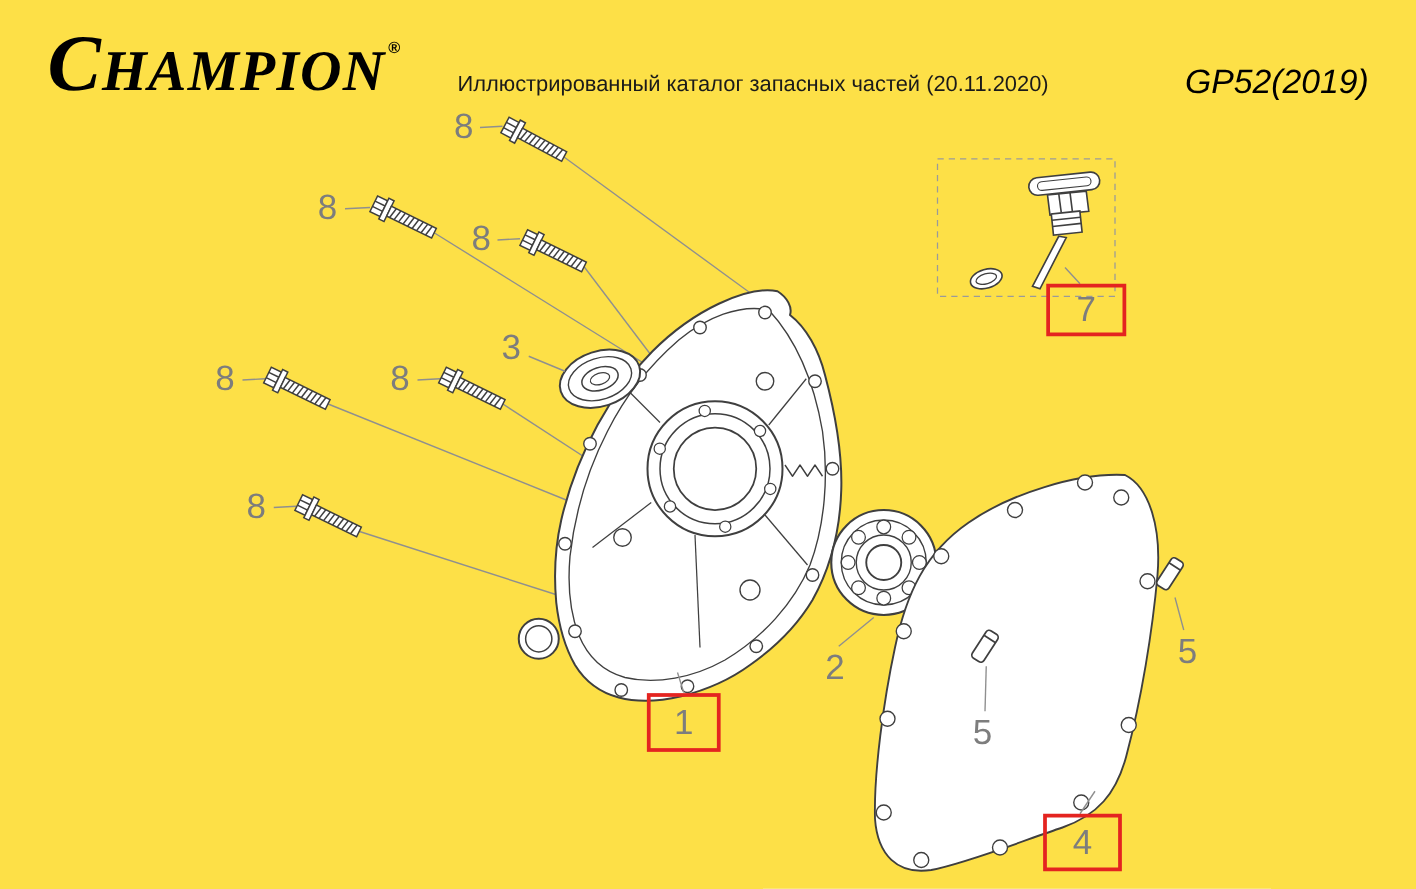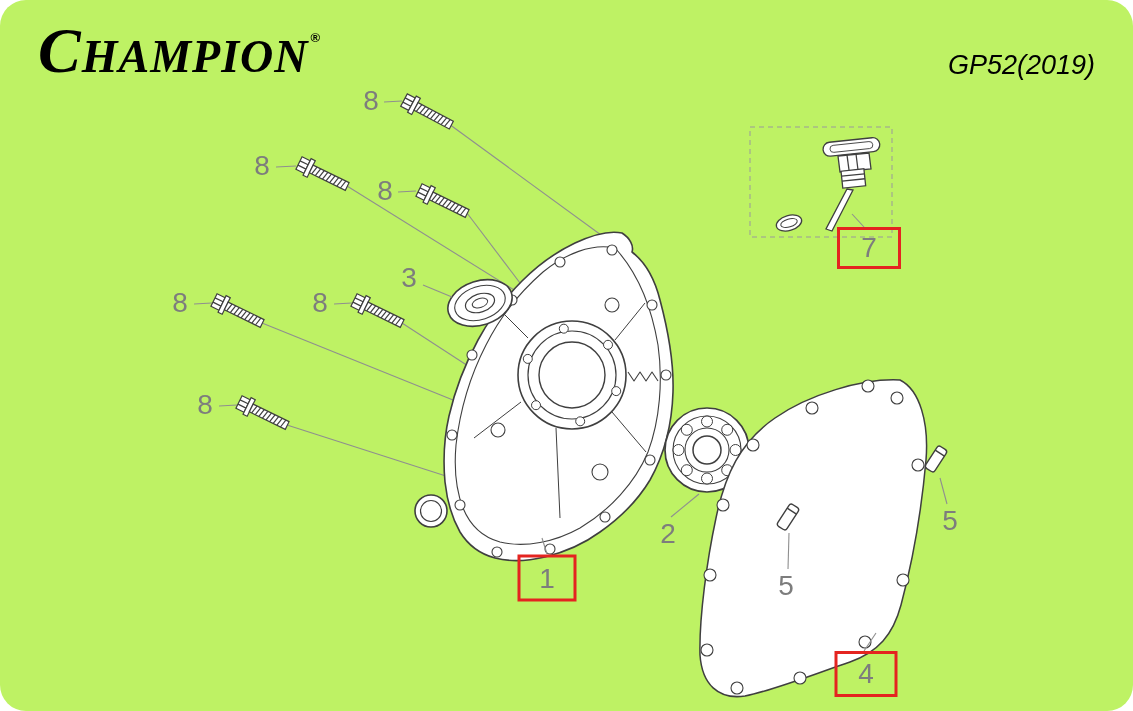--- a/index.html
+++ b/index.html
@@ -1,17 +1,17 @@
 <!DOCTYPE html>
 <html><head>
 <meta charset="utf-8">
 <style>
   html,body{margin:0;padding:0;background:#ffffff;}
   body{width:1133px;height:711px;position:relative;font-family:"Liberation Sans",sans-serif;overflow:hidden;}
-  .page{position:absolute;inset:0;background:#bef264;border-radius:26px;}
+  .page{position:absolute;inset:0;background:#fde047;}
 
   
   .logo{position:absolute;left:38px;top:16px;font-family:"Liberation Serif",serif;
         font-style:italic;font-weight:700;font-size:46px;color:#000;letter-spacing:1px;line-height:1.1;}
   .logo .brand{display:inline-block;}
   .logo .brand::first-letter{font-size:64px;}
   .logo sup{font-size:13px;font-style:normal;vertical-align:30px;margin-left:2px;font-family:"Liberation Sans",sans-serif;}
   .subtitle{position:absolute;left:366px;top:57px;font-size:17.5px;color:#1a1a1a;}
   .model{position:absolute;left:948px;top:50px;font-size:27px;color:#000;font-style:italic;}
 
@@ -27,20 +27,21 @@
       background:transparent;line-height:1;}
 </style>
 </head>
 <body>
 
 <div class="page">
 
   <div class="logo">
     <span class="brand">CHAMPION</span><sup>®</sup>
   </div>
+  <div class="subtitle">Иллюстрированный каталог запасных частей (20.11.2020)</div>
   <div class="model">GP52(2019)</div>
 
   <div class="diagram">
     <svg width="1133" height="711" viewBox="0 0 1133 711">
       <defs>
         <g id="bolt">
           <rect x="0" y="-7" width="9" height="14"></rect>
           <line x1="0" y1="-2.4" x2="9" y2="-2.4"></line>
           <line x1="0" y1="2.4" x2="9" y2="2.4"></line>
           <rect x="9" y="-9.2" width="4.6" height="18.4"></rect>

